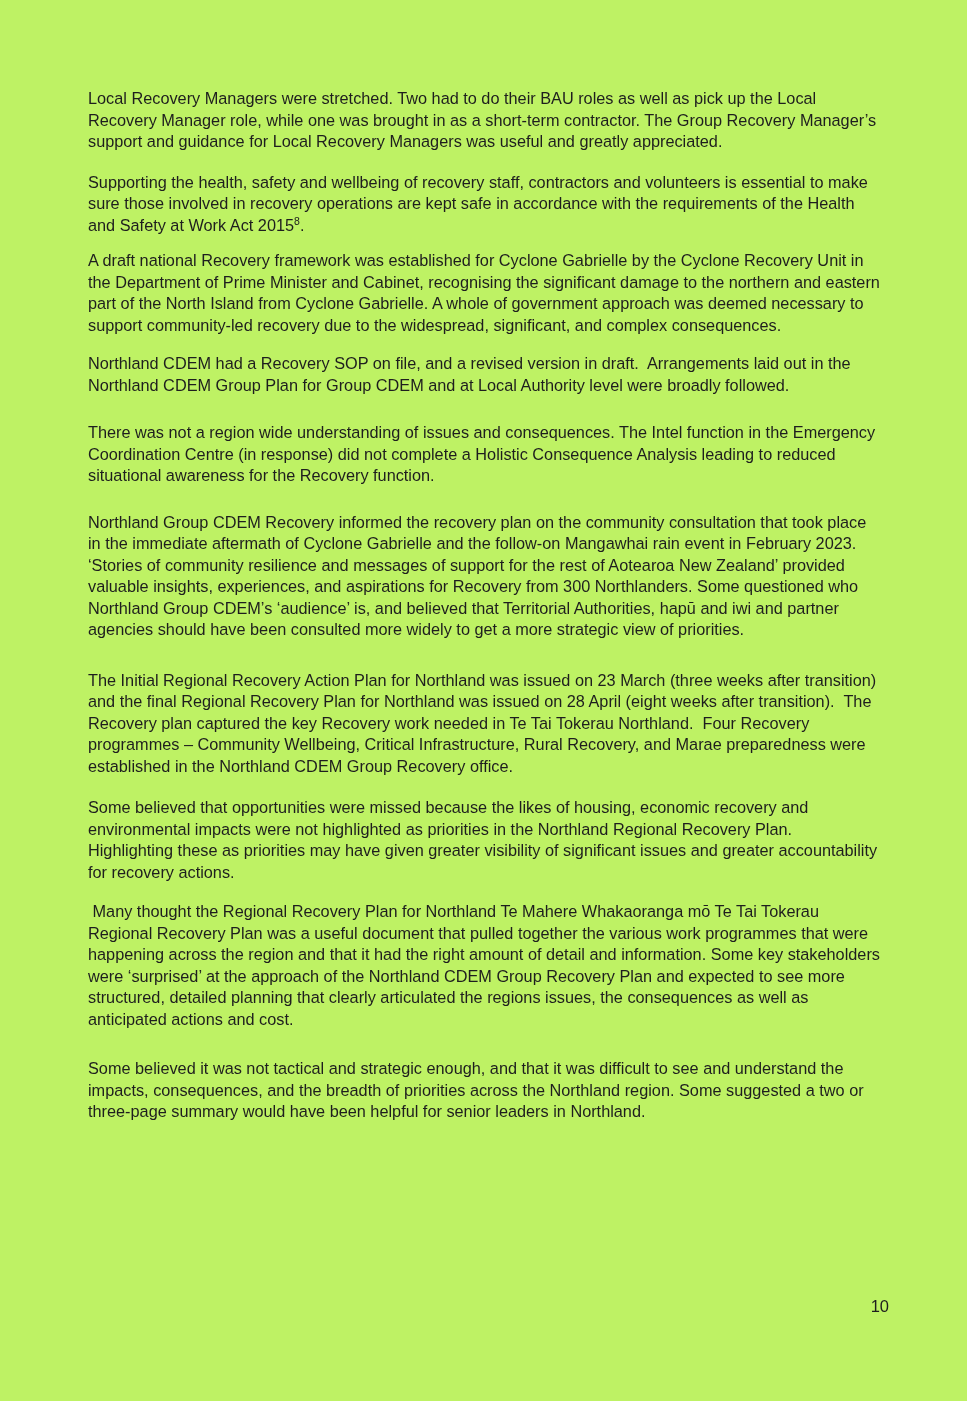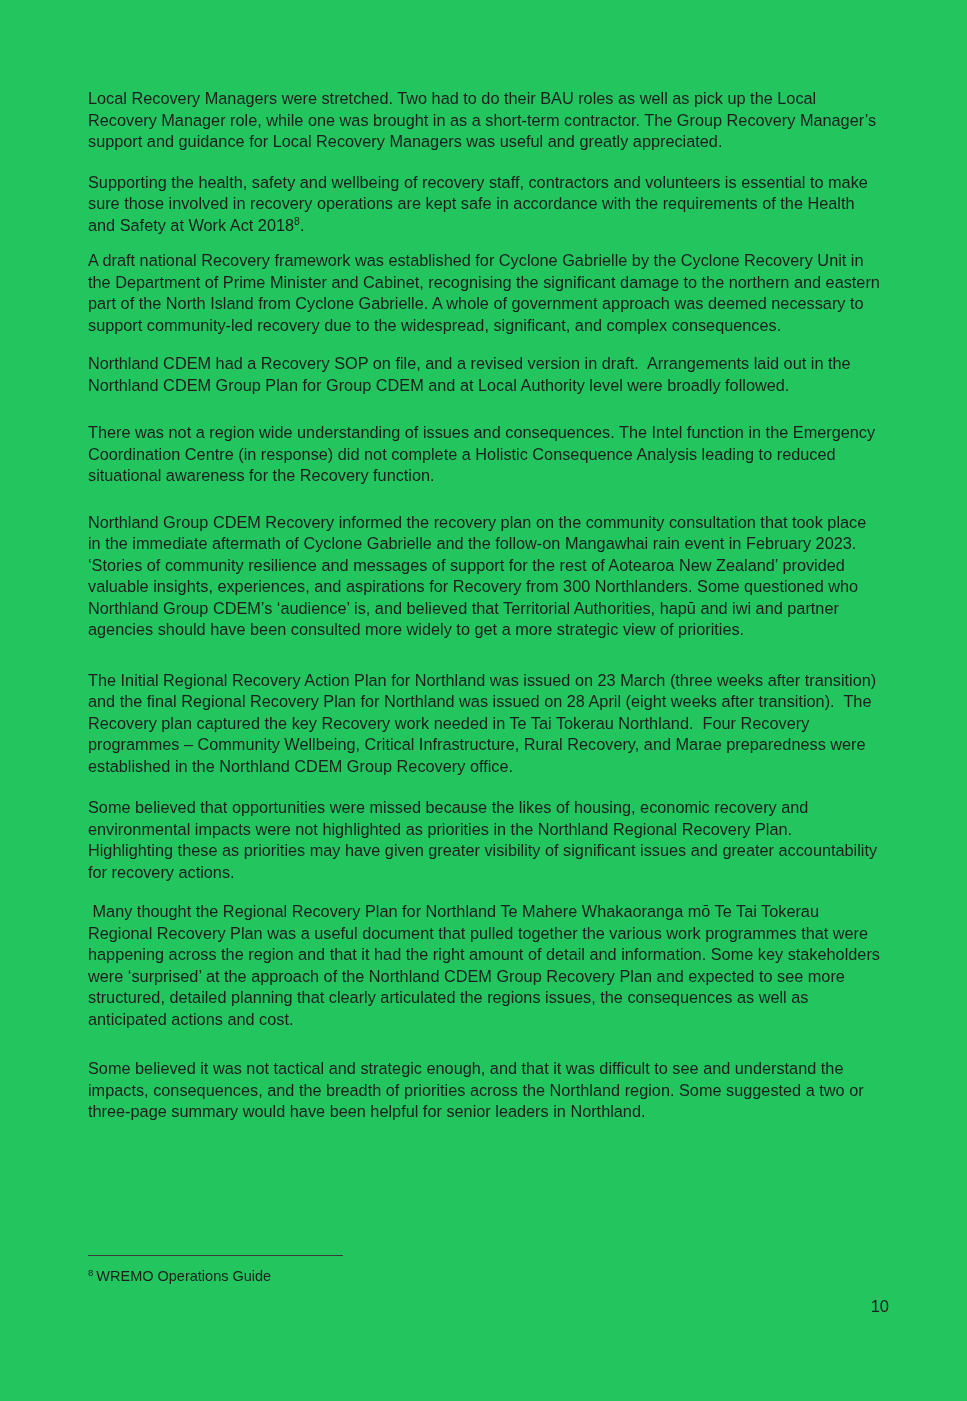--- a/index.html
+++ b/index.html
@@ -4,21 +4,21 @@
 <style>
   html, body {
     margin: 0;
     padding: 0;
     background: #ffffff;
   }
   .page {
     position: relative;
     width: 967px;
     height: 1401px;
-    background: #22c55e;
+    background: #bef264;
     font-family: "Liberation Sans", "DejaVu Sans", sans-serif;
     color: #1e1e1e;
     overflow: hidden;
   }
   .content {
     position: absolute;
     left: 88px;
     top: 88px;
     width: 793px;
   }
@@ -79,41 +79,37 @@
 </style>
 </head>
 <body>
 
 <div class="page">
 
   <div class="content">
 
     <p class="para p1">Local Recovery Managers were stretched. Two had to do their BAU roles as well as pick up the Local Recovery Manager role, while one was brought in as a short-term contractor. The Group Recovery Manager’s support and guidance for Local Recovery Managers was useful and greatly appreciated.</p>
 
-    <p class="para p2"><span>Supporting the health, safety and wellbeing of recovery staff, contractors and volunteers is essential to make sure those involved in recovery operations are kept safe in accordance with the requirements of the Health and Safety at Work Act 2018</span><sup class="fn-ref">8</sup><span>.</span></p>
+    <p class="para p2"><span>Supporting the health, safety and wellbeing of recovery staff, contractors and volunteers is essential to make sure those involved in recovery operations are kept safe in accordance with the requirements of the Health and Safety at Work Act 2015</span><sup class="fn-ref">8</sup><span>.</span></p>
 
     <p class="para p3">A draft national Recovery framework was established for Cyclone Gabrielle by the Cyclone Recovery Unit in the Department of Prime Minister and Cabinet, recognising the significant damage to the northern and eastern part of the North Island from Cyclone Gabrielle. A whole of government approach was deemed necessary to support community-led recovery due to the widespread, significant, and complex consequences.</p>
 
     <p class="para p4">Northland CDEM had a Recovery SOP on file, and a revised version in draft.  Arrangements laid out in the Northland CDEM Group Plan for Group CDEM and at Local Authority level were broadly followed.</p>
 
     <p class="para p5">There was not a region wide understanding of issues and consequences. The Intel function in the Emergency Coordination Centre (in response) did not complete a Holistic Consequence Analysis leading to reduced situational awareness for the Recovery function.</p>
 
 
     <p class="para p7">Northland Group CDEM Recovery informed the recovery plan on the community consultation that took place in the immediate aftermath of Cyclone Gabrielle and the follow-on Mangawhai rain event in February 2023.  ‘Stories of community resilience and messages of support for the rest of Aotearoa New Zealand’ provided valuable insights, experiences, and aspirations for Recovery from 300 Northlanders. Some questioned who Northland Group CDEM’s ‘audience’ is, and believed that Territorial Authorities, hapū and iwi and partner agencies should have been consulted more widely to get a more strategic view of priorities.</p>
 
     <p class="para p8">The Initial Regional Recovery Action Plan for Northland was issued on 23 March (three weeks after transition) and the final Regional Recovery Plan for Northland was issued on 28 April (eight weeks after transition).  The Recovery plan captured the key Recovery work needed in Te Tai Tokerau Northland.  Four Recovery programmes – Community Wellbeing, Critical Infrastructure, Rural Recovery, and Marae preparedness were established in the Northland CDEM Group Recovery office.</p>
 
     <p class="para p9">Some believed that opportunities were missed because the likes of housing, economic recovery and environmental impacts were not highlighted as priorities in the Northland Regional Recovery Plan. Highlighting these as priorities may have given greater visibility of significant issues and greater accountability for recovery actions.</p>
 
     <p class="para p10"> Many thought the Regional Recovery Plan for Northland Te Mahere Whakaoranga mō Te Tai Tokerau Regional Recovery Plan was a useful document that pulled together the various work programmes that were happening across the region and that it had the right amount of detail and information. Some key stakeholders were ‘surprised’ at the approach of the Northland CDEM Group Recovery Plan and expected to see more structured, detailed planning that clearly articulated the regions issues, the consequences as well as anticipated actions and cost.</p>
 
     <p class="para p11">Some believed it was not tactical and strategic enough, and that it was difficult to see and understand the impacts, consequences, and the breadth of priorities across the Northland region. Some suggested a two or three-page summary would have been helpful for senior leaders in Northland.</p>
 
   </div>
 
-  <div class="footnote-block">
-    <hr class="footnote-rule">
-    <div class="footnote-line"><sup class="footnote-marker">8</sup><span>WREMO Operations Guide</span></div>
-  </div>
 
   <div class="page-number">10</div>
 
 </div>
 
 </body></html>

